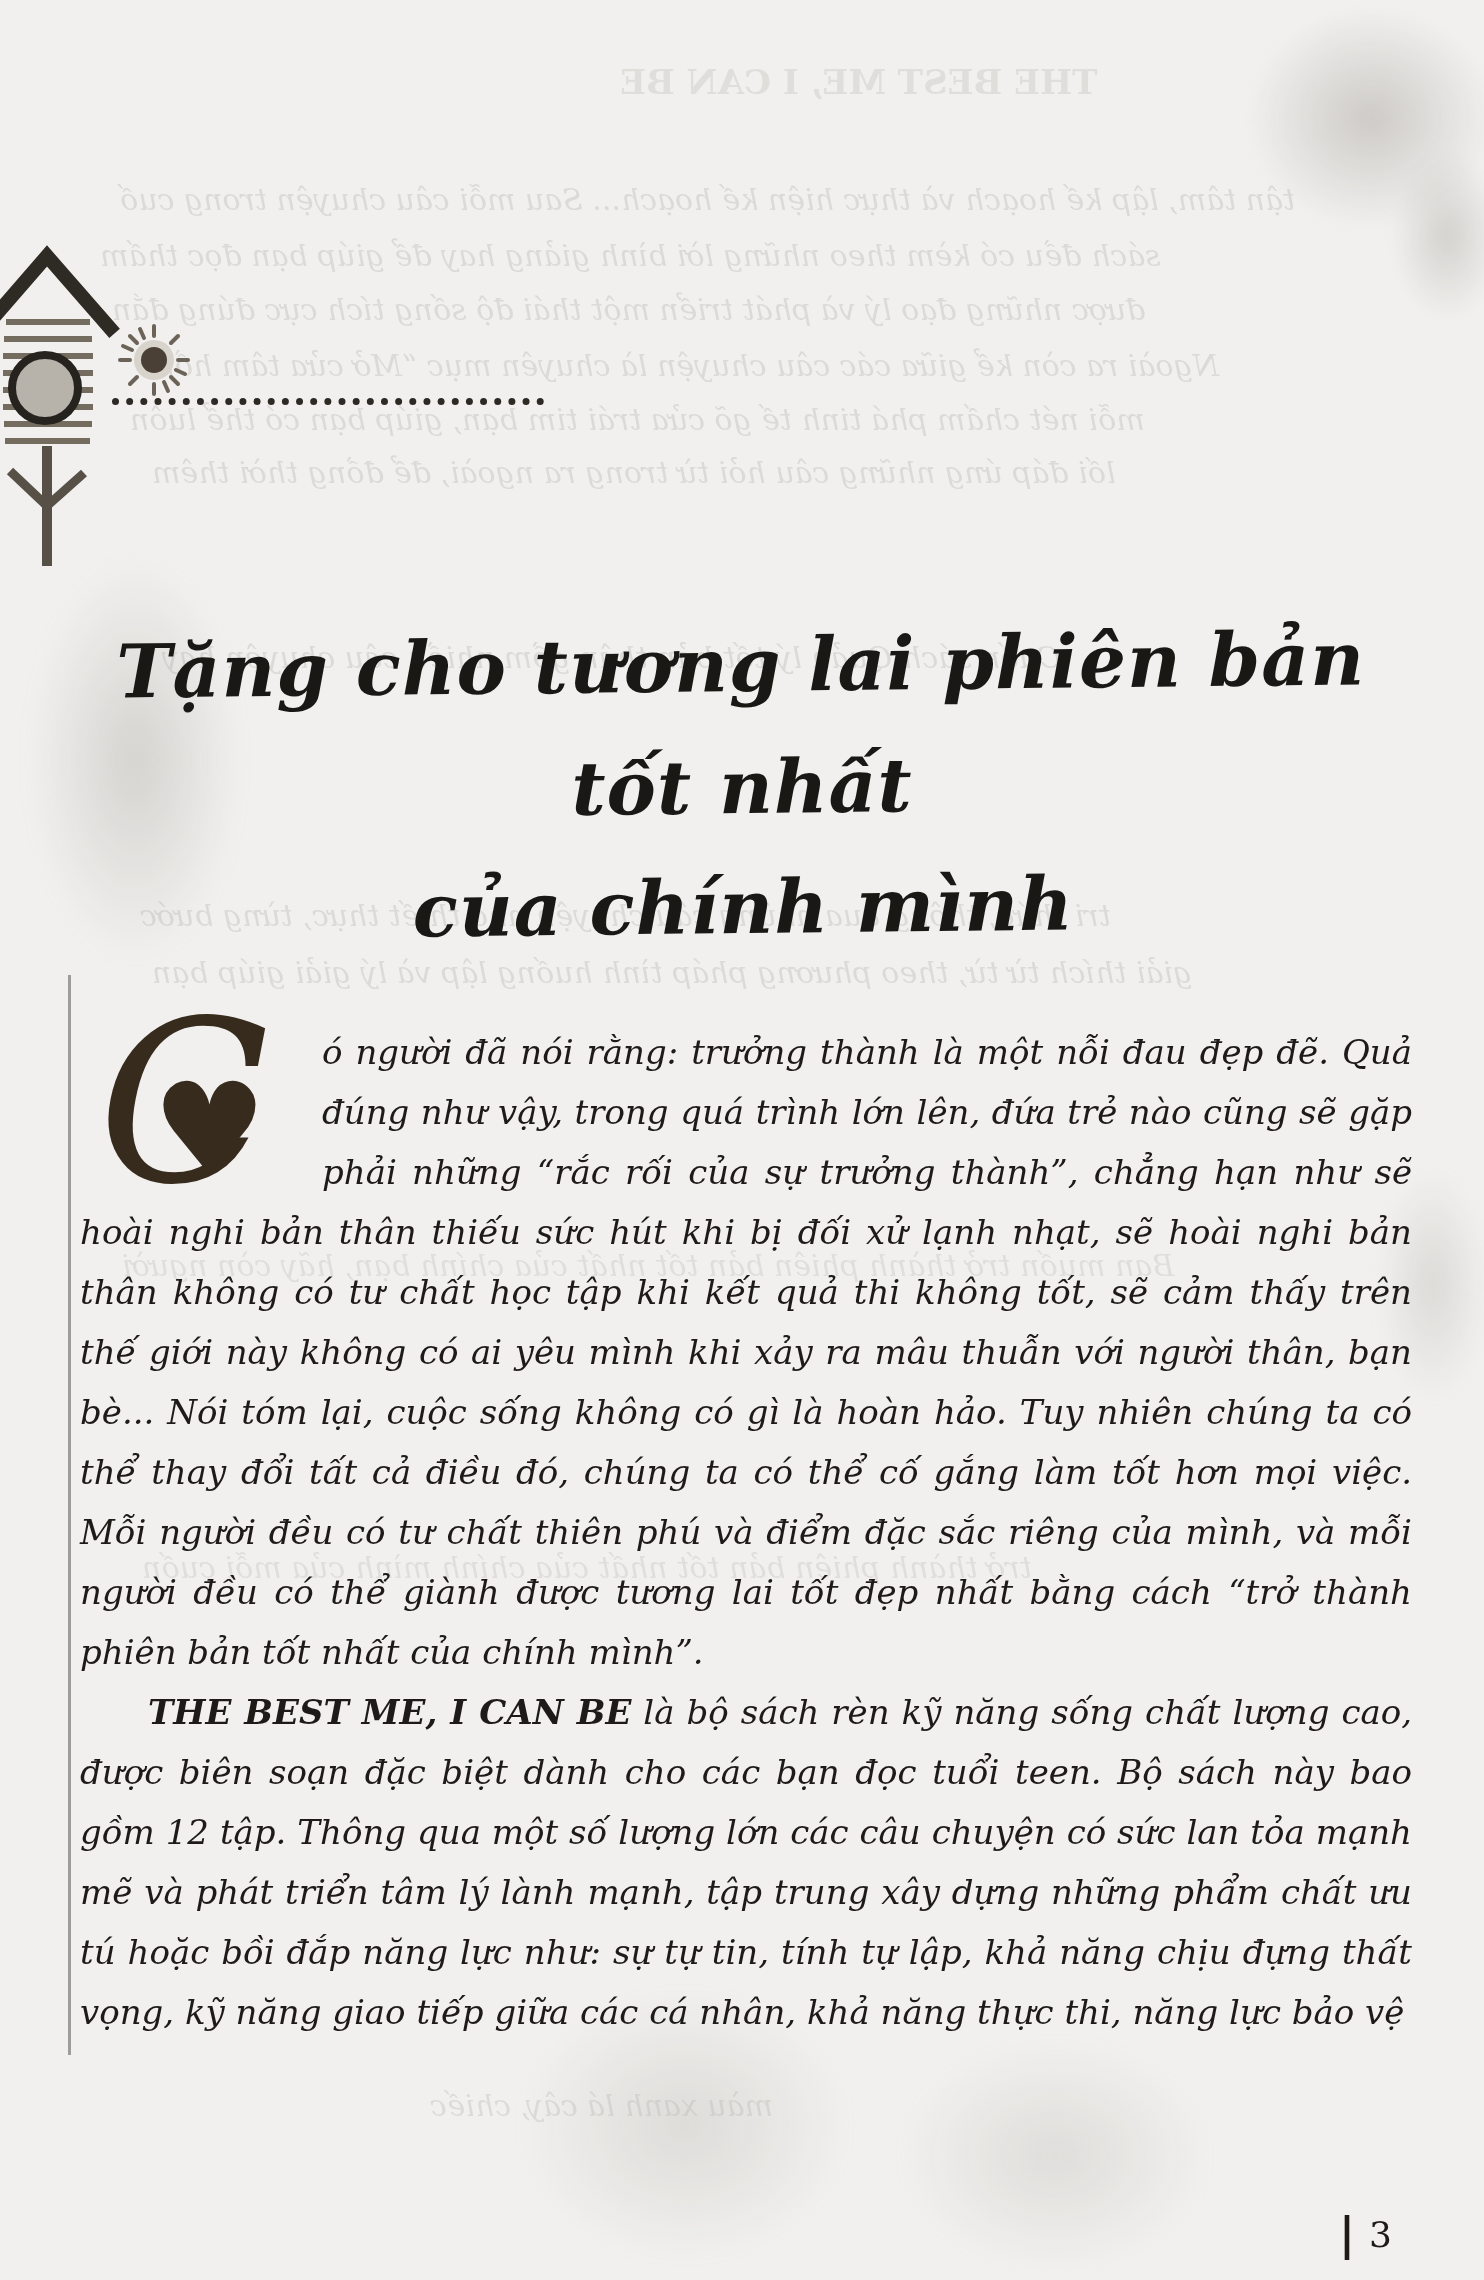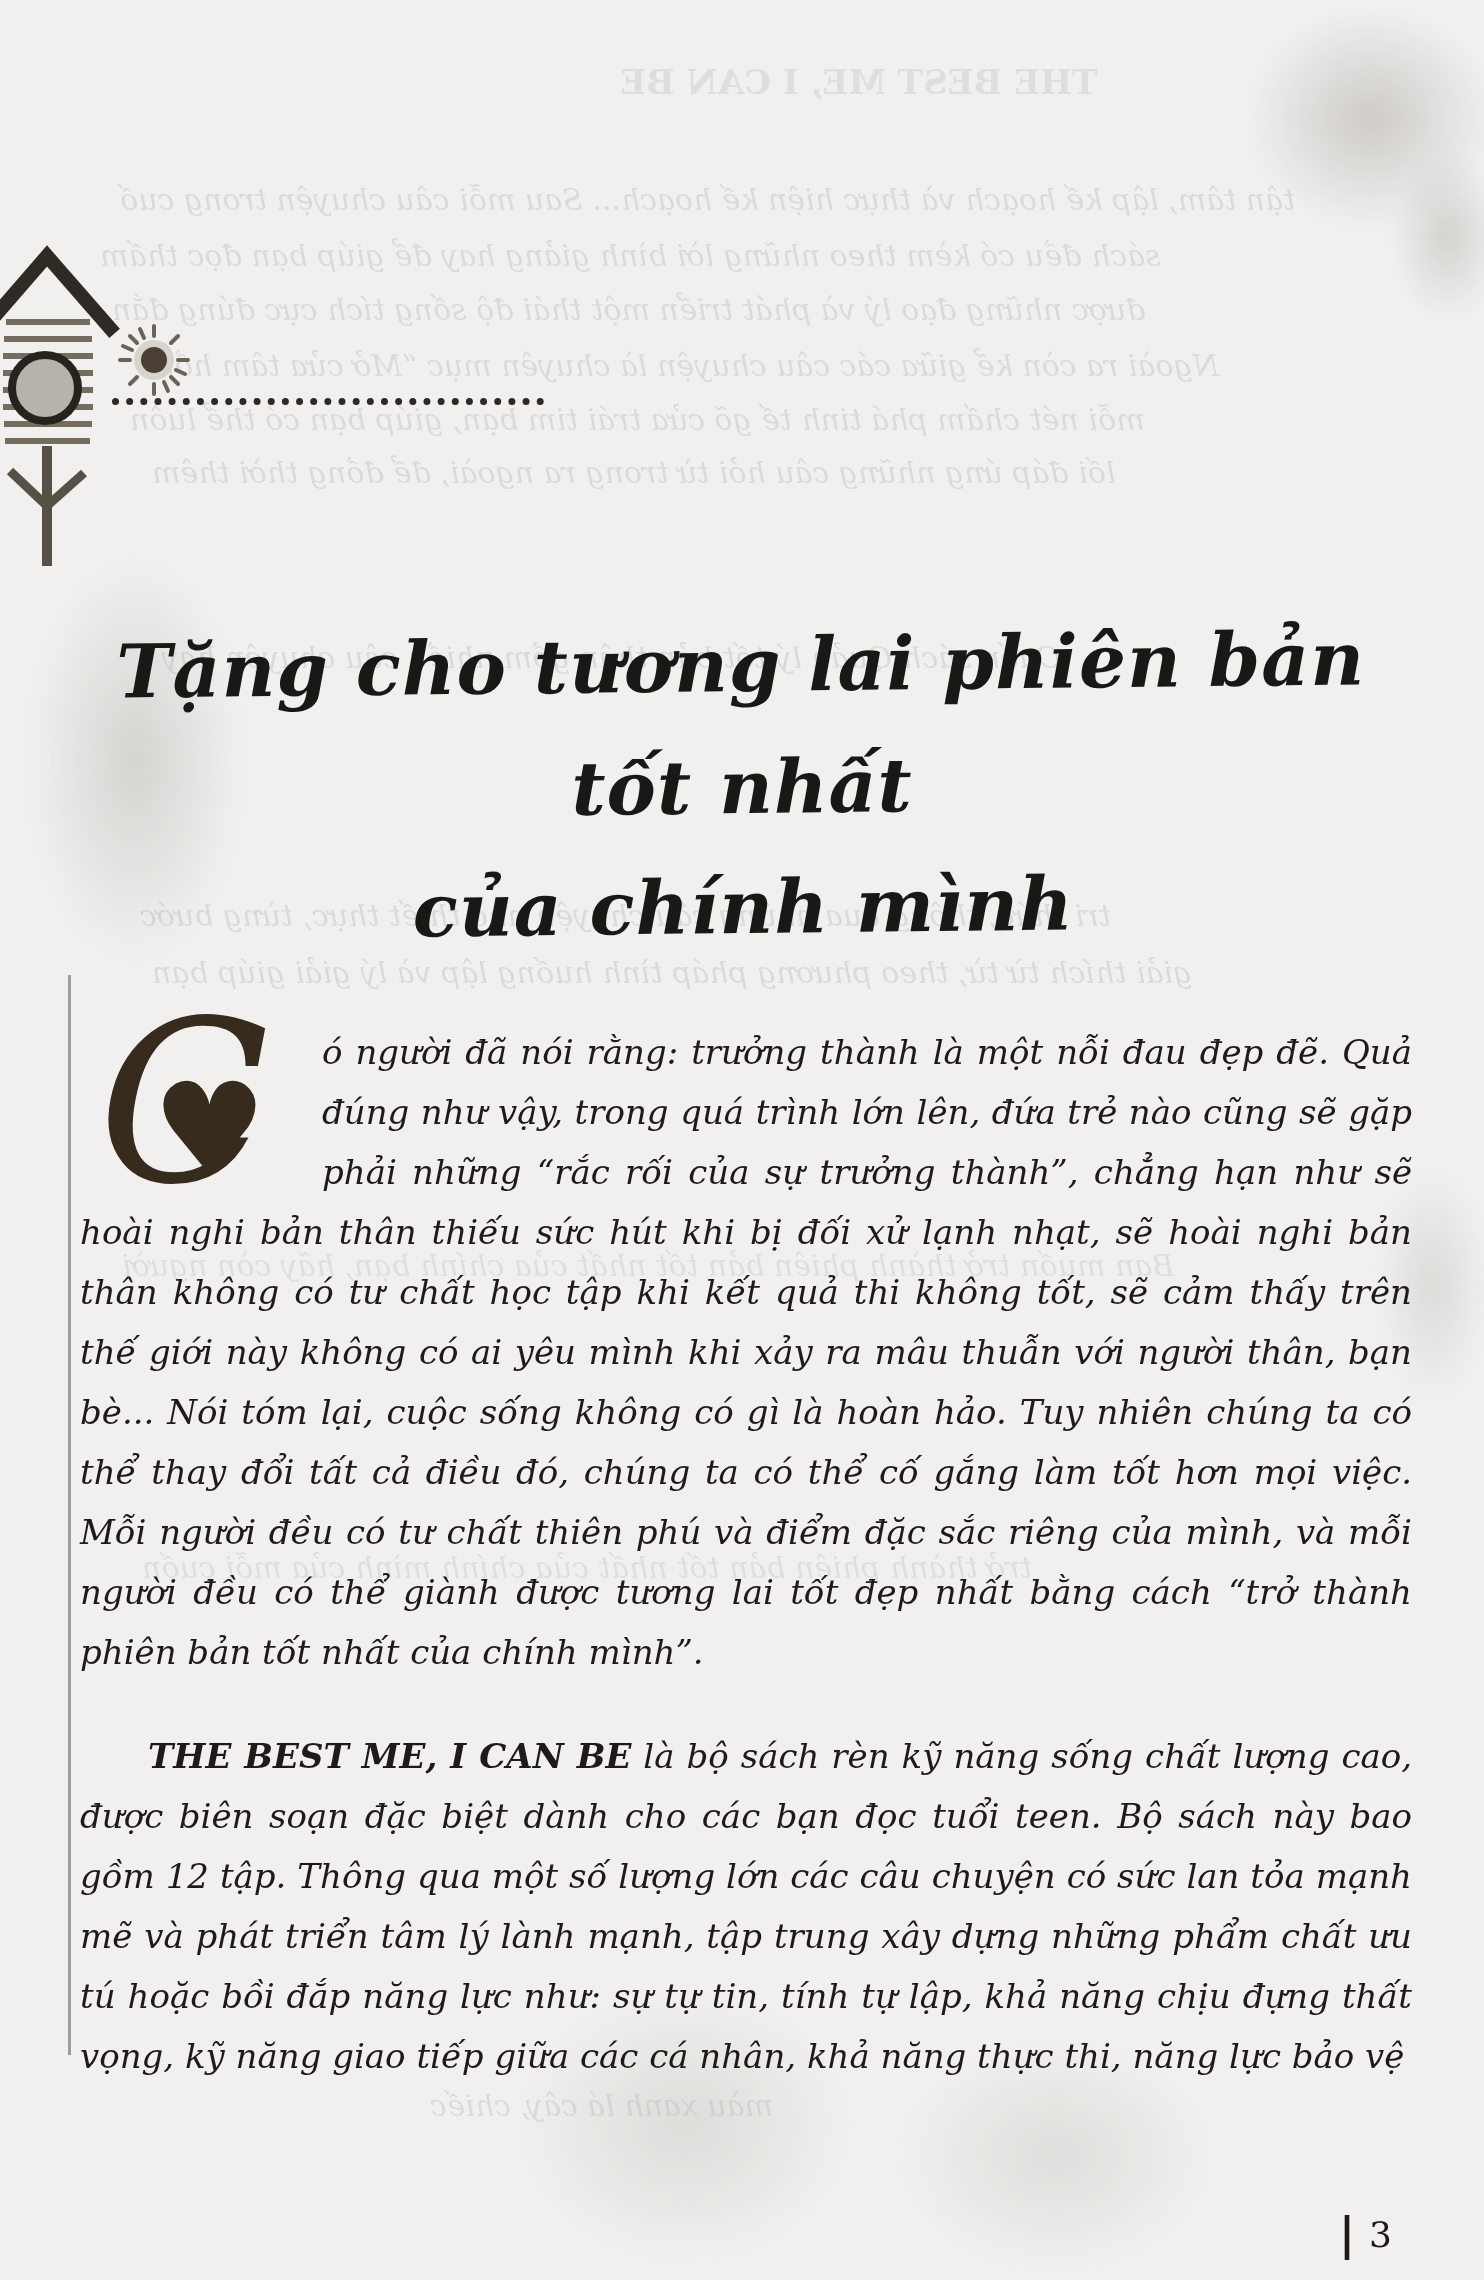--- a/index.html
+++ b/index.html
@@ -73,21 +73,21 @@
   .main-title .t1{display:block;font-size:74px;line-height:122px;letter-spacing:1px;}
   .main-title .t2{display:block;font-size:74px;line-height:118px;letter-spacing:1px;}
 
   
   .para{
     position:absolute;left:80px;width:1332px;z-index:2;
     font-style:italic;font-size:34px;line-height:60px;
     text-align:justify;color:#1d1a17;
   }
   .p1{top:1022px;}
-  .p2{top:1726px;text-indent:68px;}
+  .p2{top:1682px;text-indent:68px;}
   .p2 .lead{font-weight:bold;font-style:italic;}
   .dropcap{
     float:left;position:relative;
     width:242px;height:178px;
   }
   .dc-letter{
     position:absolute;left:18px;top:-18px;
     font-size:224px;line-height:200px;font-style:italic;
     color:#372b1d;
   }

